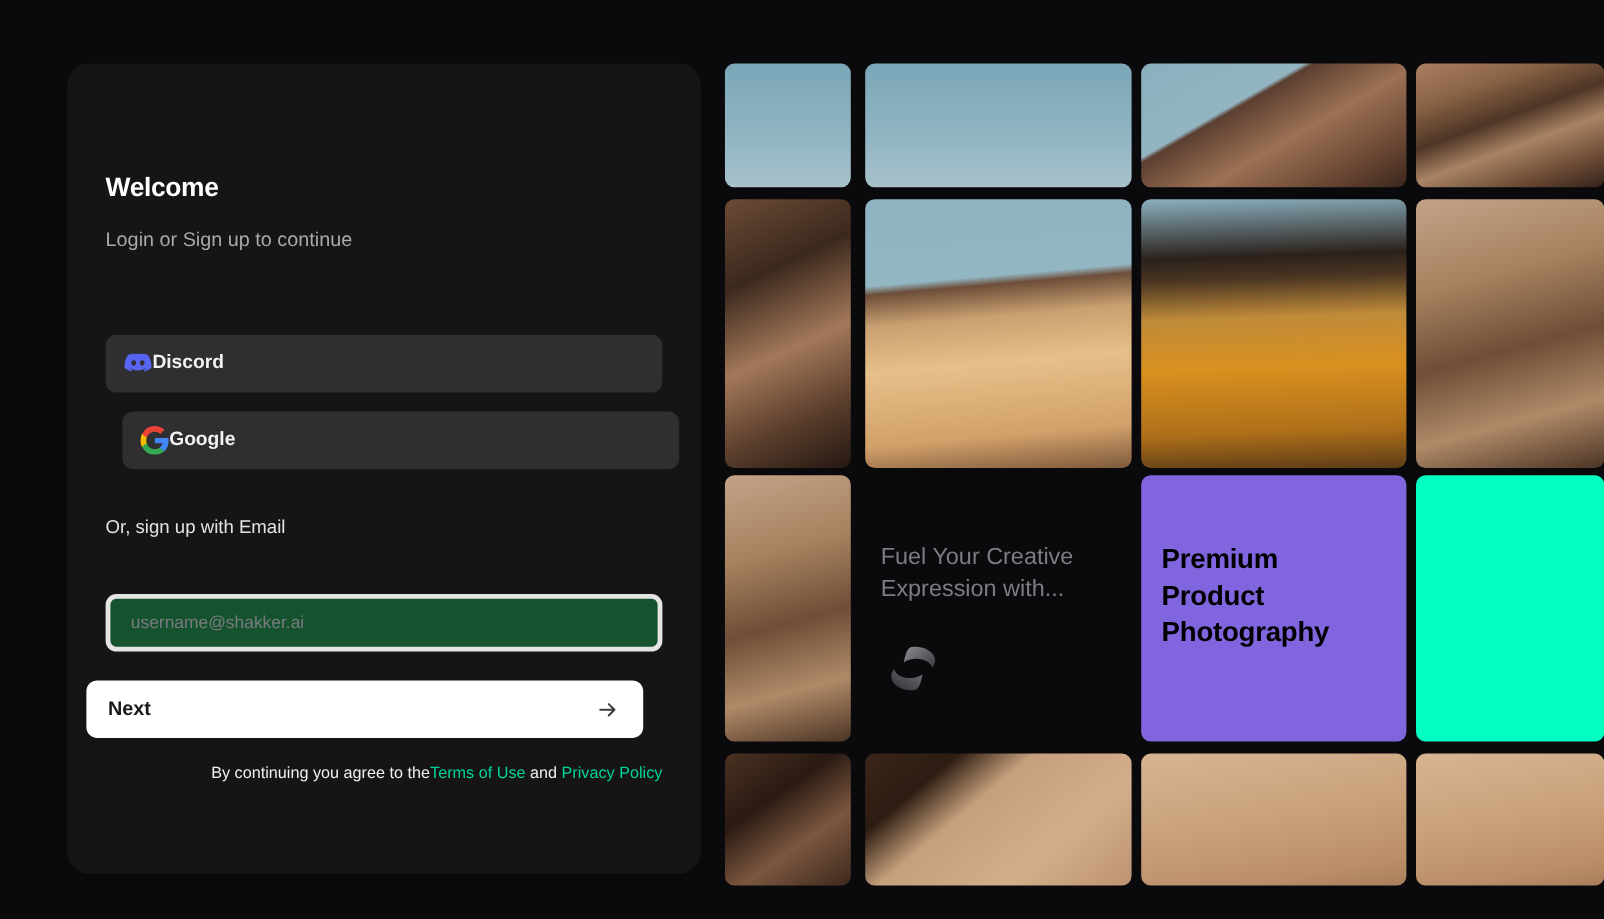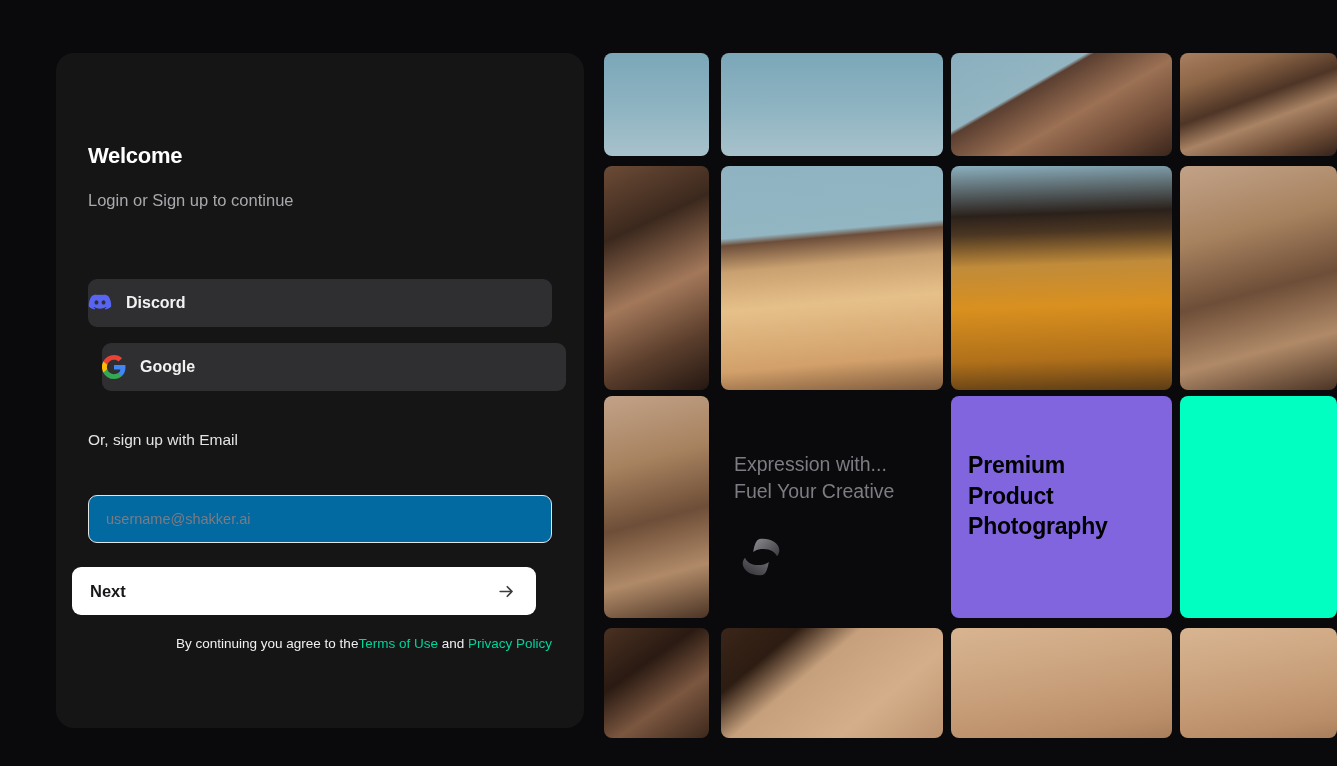--- a/index.html
+++ b/index.html
@@ -27,37 +27,37 @@
   }
   .welcome-sub {
     position: absolute; left: 32px; top: 138px;
     font-size: 16.5px; color: #a9a9ad; font-weight: normal;
   }
 
   .oauth-btn {
     position: absolute; left: 32px; width: 464px; height: 48px;
     background: #2f2f31; border: none; border-radius: 9px;
     display: flex; align-items: center; cursor: pointer;
-    padding-left: 0; gap: 14px;
+    padding-left: 15px; gap: 0;
   }
   .oauth-discord { top: 226px; }
   .oauth-google  { top: 290px; margin-left: 14px; }
   .oauth-label { font-size: 16px; font-weight: bold; color: #f2f2f3; }
   .oauth-icon { width: 24px; height: 24px; display: block; flex: 0 0 24px; }
 
   .email-divider {
     position: absolute; left: 32px; top: 378px; width: 464px;
     text-align: left; font-size: 15.5px; color: #e3e3e5;
   }
 
   .email-input {
     position: absolute; left: 32px; top: 442px;
     width: 464px; height: 48px;
-    background: #0369a1;
-    border: 1px solid #e5e5e5;
+    background: #14532d;
+    border: 4px solid #e5e5e5;
     border-radius: 9px;
     padding: 0 17px;
     font-family: "Liberation Sans", sans-serif;
     font-size: 14.5px; color: #e8e8ea; outline: none;
   }
   .email-input::placeholder { color: #7b7b82; }
 
   .next-btn {
     position: absolute; left: 16px; top: 514px;
     width: 464px; height: 48px;
@@ -199,22 +199,22 @@
     <div class="tile rock" style="left:576px;top:53px;  width:157px; height:103px;"></div>
 
     <div class="tile rock-dark" style="left:0;   top:166px; width:105px; height:224px;"></div>
     <div class="tile bottle-left" style="left:117px;top:166px; width:222px; height:224px;"></div>
     <div class="tile bottle-right" style="left:347px;top:166px; width:221px; height:224px;"></div>
     <div class="tile rock-light" style="left:576px;top:166px; width:157px; height:224px;"></div>
 
     <div class="tile rock-light" style="left:0; top:396px; width:105px; height:222px;"></div>
 
     <div class="tagline-block">
+      <div class="tagline">Fuel Your Creative</div>
       <div class="tagline">Expression with...</div>
-      <div class="tagline">Fuel Your Creative</div>
       <span class="brand-logo">
         <svg viewBox="0 0 54 44" width="54" height="44" aria-hidden="true">
           <defs>
             <linearGradient id="lgA" x1="0" y1="0" x2="1" y2="1">
               <stop offset="0%" stop-color="#8d8d93"></stop>
               <stop offset="100%" stop-color="#3a3a3e"></stop>
             </linearGradient>
             <linearGradient id="lgB" x1="1" y1="0" x2="0" y2="1">
               <stop offset="0%" stop-color="#77777d"></stop>
               <stop offset="100%" stop-color="#2d2d31"></stop>

